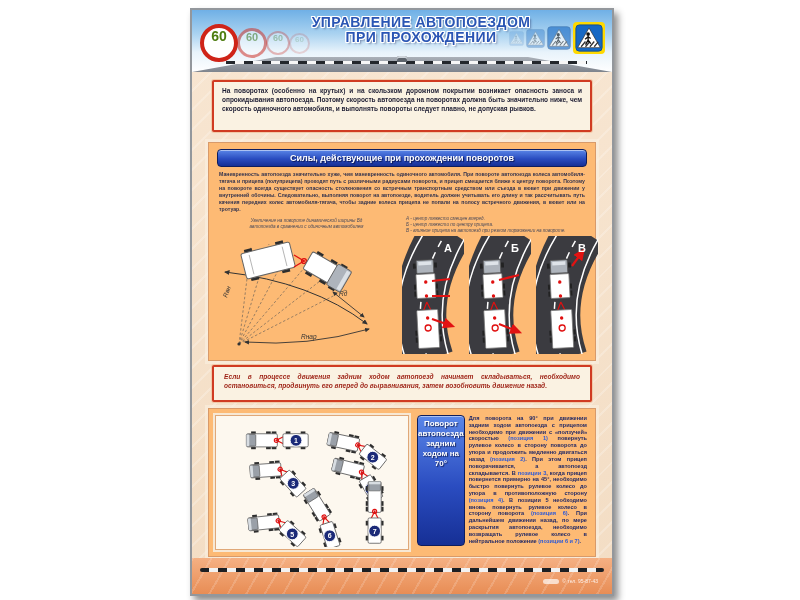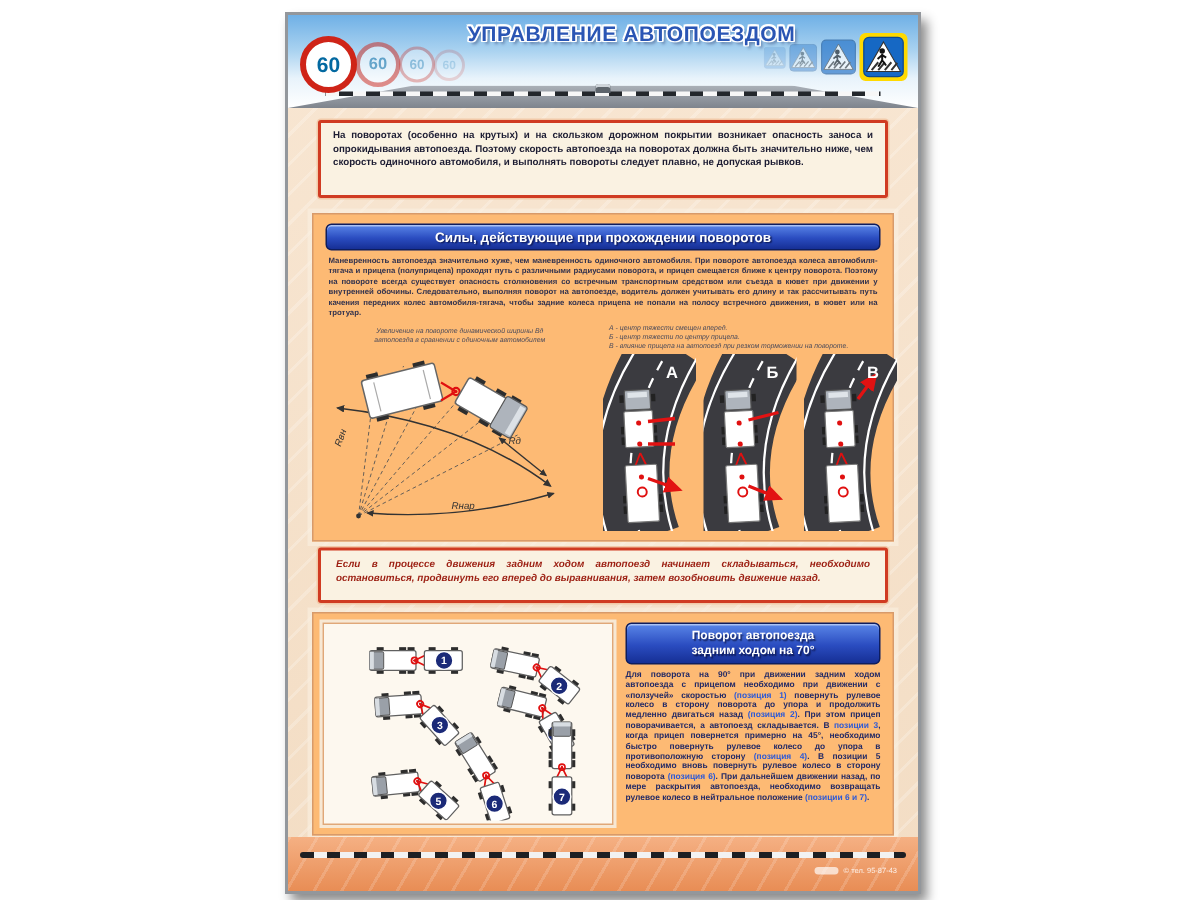--- a/index.html
+++ b/index.html
@@ -19,22 +19,22 @@
        clip-path:polygon(20% 0,80% 0,100% 100%,0 100%);}
   .hdr-dash{position:absolute;left:6%;bottom:8px;width:88%;height:3px;
        background:repeating-linear-gradient(90deg,#f7f7f7 0 9px,#23272c 9px 18px);}
   .hdr-car{position:absolute;left:50%;bottom:10px;width:10px;height:6px;margin-left:-5px;
        background:#5d646c;border-radius:2px 2px 0 0;box-shadow:inset 0 2px 0 #ced4da;}
   .title{position:absolute;left:0;top:5px;width:100%;text-align:center;z-index:3;
        color:#2a55b4;font-weight:800;font-size:14px;line-height:15px;letter-spacing:.4px;
        text-shadow:-1px -1px 0 #fff,1px -1px 0 #fff,-1px 1px 0 #fff,1px 1px 0 #fff,
                    0 -1px 0 #fff,0 1px 0 #fff,-1px 0 0 #fff,1px 0 0 #fff,2px 2px 2px rgba(30,40,90,.45);padding-left:19px;}
   .signs60{position:absolute;left:8px;top:14px;display:flex;align-items:center;gap:1px;z-index:2;}
-  .s60{border-radius:50%;background:#fff;color:#0369a1;font-weight:800;
-       display:flex;align-items:center;justify-content:center;}
+  .s60{border-radius:50%;background:#fff;color:#4d7c0f;font-weight:800;
+       display:flex;justify-content:center;}
   .s60.a{width:30px;height:30px;border:4px solid #cf2418;font-size:14px;}
   .s60.b{width:24px;height:24px;border:3px solid #cf2418;font-size:11px;opacity:.5;margin-left:-2px;}
   .s60.c{width:20px;height:20px;border:2.6px solid #cf2418;font-size:9px;opacity:.3;margin-left:-2px;}
   .s60.d{width:17px;height:17px;border:2.2px solid #cf2418;font-size:8px;opacity:.16;margin-left:-2px;}
   .signsPed{position:absolute;right:7px;top:12px;display:flex;align-items:center;gap:2px;z-index:2;}
   .ped{display:block;}
   .ped-frame{border:2px solid #ffd900;border-radius:4px;line-height:0;background:#ffd900;}
   
   .redbox{position:absolute;left:20px;right:20px;border:2px solid #d03b22;border-radius:2px;
           background:#faf2e2;box-shadow:0 0 0 1px #f2c9a8;}
@@ -54,21 +54,21 @@
   .forces-body{margin:2px 10px;font-size:5.2px;line-height:1.35;font-weight:700;color:#33334e;text-align:justify;}
   .diag-row{display:flex;margin:3px 6px 0 6px;gap:4px;}
   .fan-col{width:185px;}
   .fan-cap{margin:2px auto 0 auto;width:130px;font-size:4.6px;line-height:1.3;font-style:italic;
            color:#4a4a5a;text-align:center;}
   .roads-col{width:200px;}
   .legend{margin:0 0 1px 4px;font-size:4.6px;line-height:1.35;font-style:italic;color:#4a4a5a;}
   
   .rev-row{display:flex;gap:6px;padding:6px;box-sizing:border-box;height:100%;}
   .pos-box{width:192px;height:133px;background:#fdf8ef;border:1px solid #e0a878;box-shadow:0 0 0 2px #f7e8d4;}
-  .rev-col{flex:1;display:flex;flex-direction:column;}
+  .rev-col{flex:1;display:flex;flex-direction:row;}
   .reverse .bluebar{font-size:8px;line-height:1.25;padding:3px 0;margin:0 2px 4px 2px;}
   .rev-text{font-size:5.6px;line-height:1.22;font-weight:700;color:#232a66;text-align:justify;margin:0 2px;}
   .rev-text .hl{color:#2b59d8;}
   
   .ftr{position:absolute;left:0;bottom:0;width:100%;height:36px;
        background:repeating-linear-gradient(120deg,rgba(255,255,255,.16) 0 2px,rgba(0,0,0,0) 2px 16px),
                   linear-gradient(180deg,#f5b083,#e88d55);}
   .ftr-dash{position:absolute;left:2%;top:10px;width:96%;height:4px;
        background:repeating-linear-gradient(90deg,#1d1f23 0 9px,#f2f2f2 9px 18px);border-radius:2px;}
   .ftr-credit{position:absolute;right:14px;top:20px;font-size:5px;color:#ffffff;opacity:.85;}
@@ -110,20 +110,21 @@
         </span>
       <span class="s60 c">
           <span>60</span>
         </span>
       <span class="s60 d">
           <span>60</span>
         </span>
     </div>
     <div class="title">
       <div>УПРАВЛЕНИЕ АВТОПОЕЗДОМ</div>
+      <div>ПРИ ПРОХОЖДЕНИИ</div>
     </div>
     <div class="signsPed">
       <svg class="ped" width="15" height="15" opacity="0.16">
           <use href="#pedsign" width="15" height="15"></use>
         </svg>
       <svg class="ped" width="19" height="19" opacity="0.35">
           <use href="#pedsign" width="19" height="19"></use>
         </svg>
       <svg class="ped" width="24" height="24" opacity="0.6">
           <use href="#pedsign" width="24" height="24"></use>

